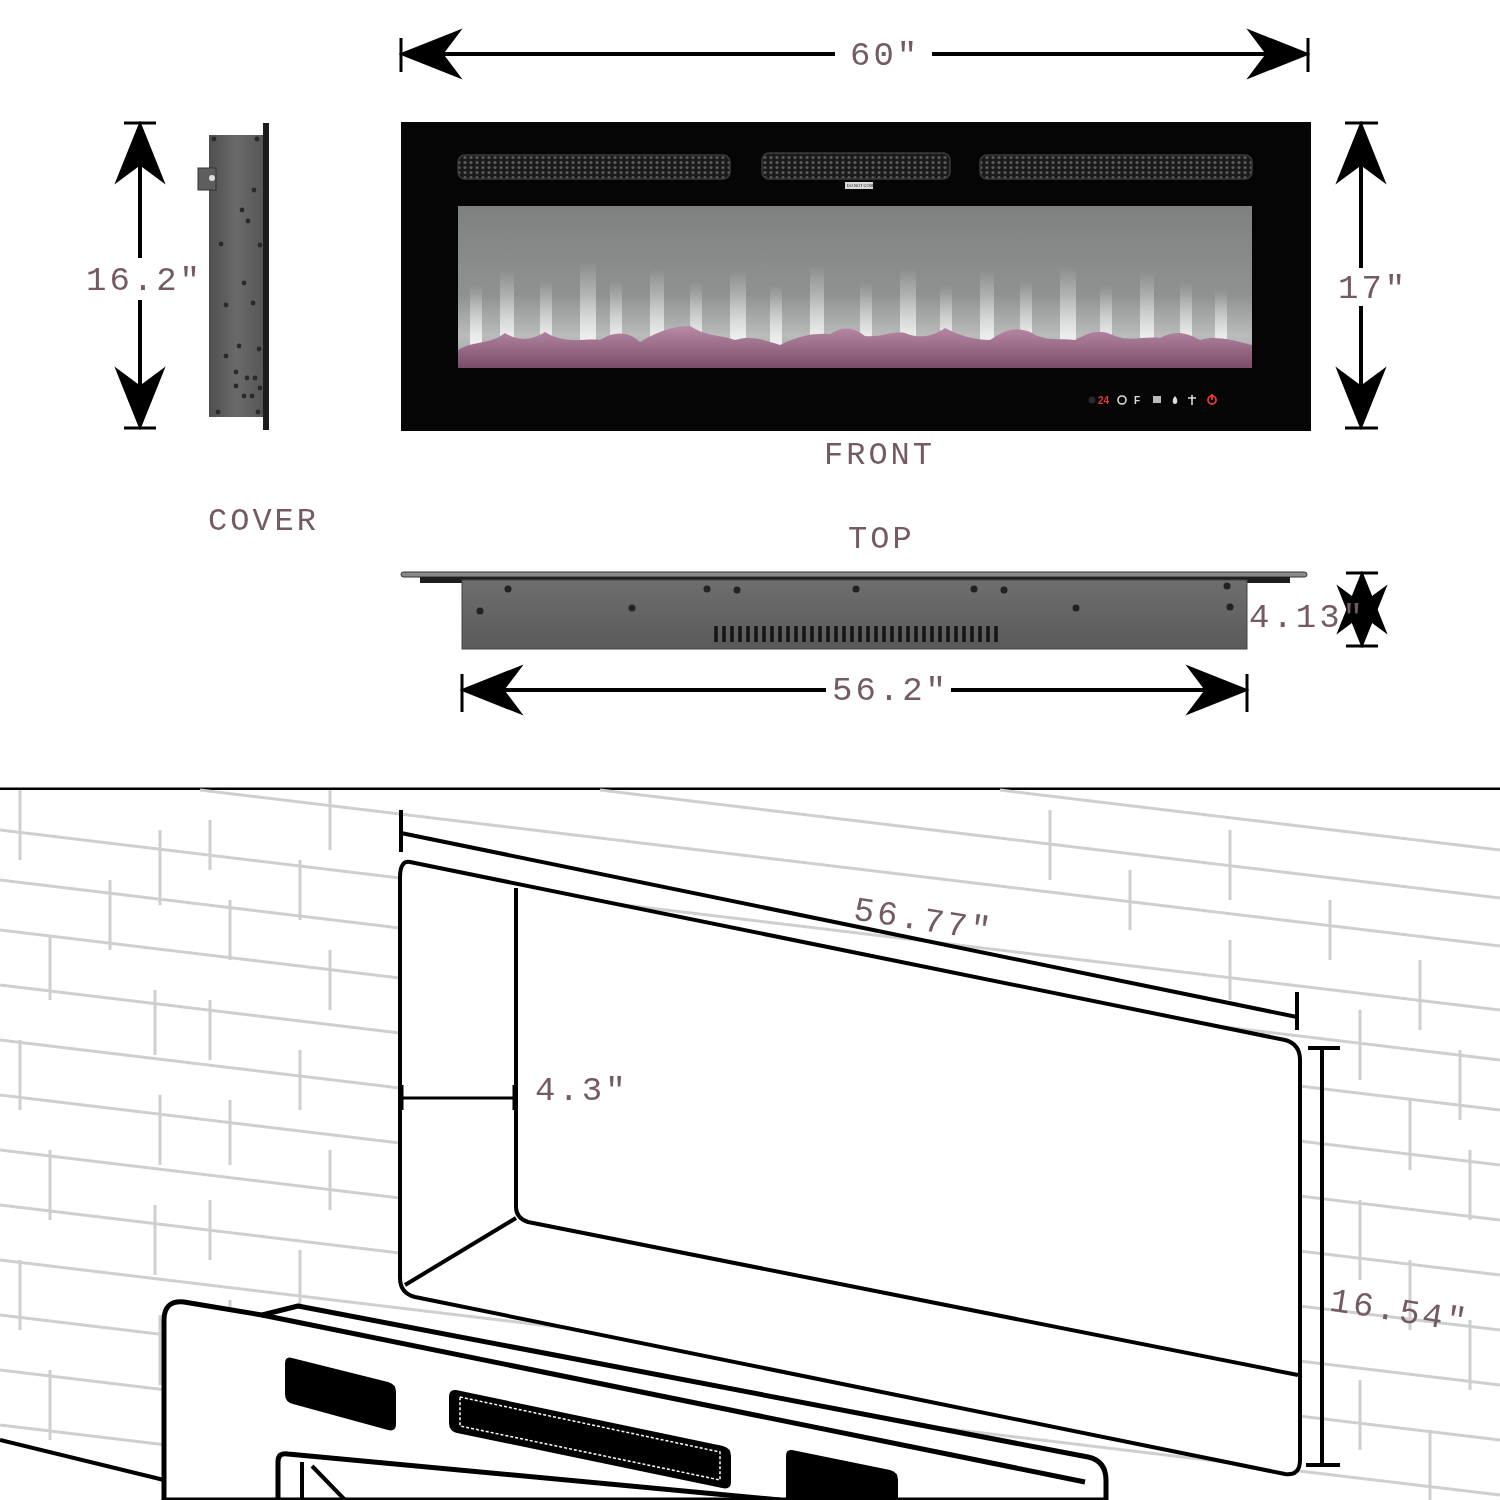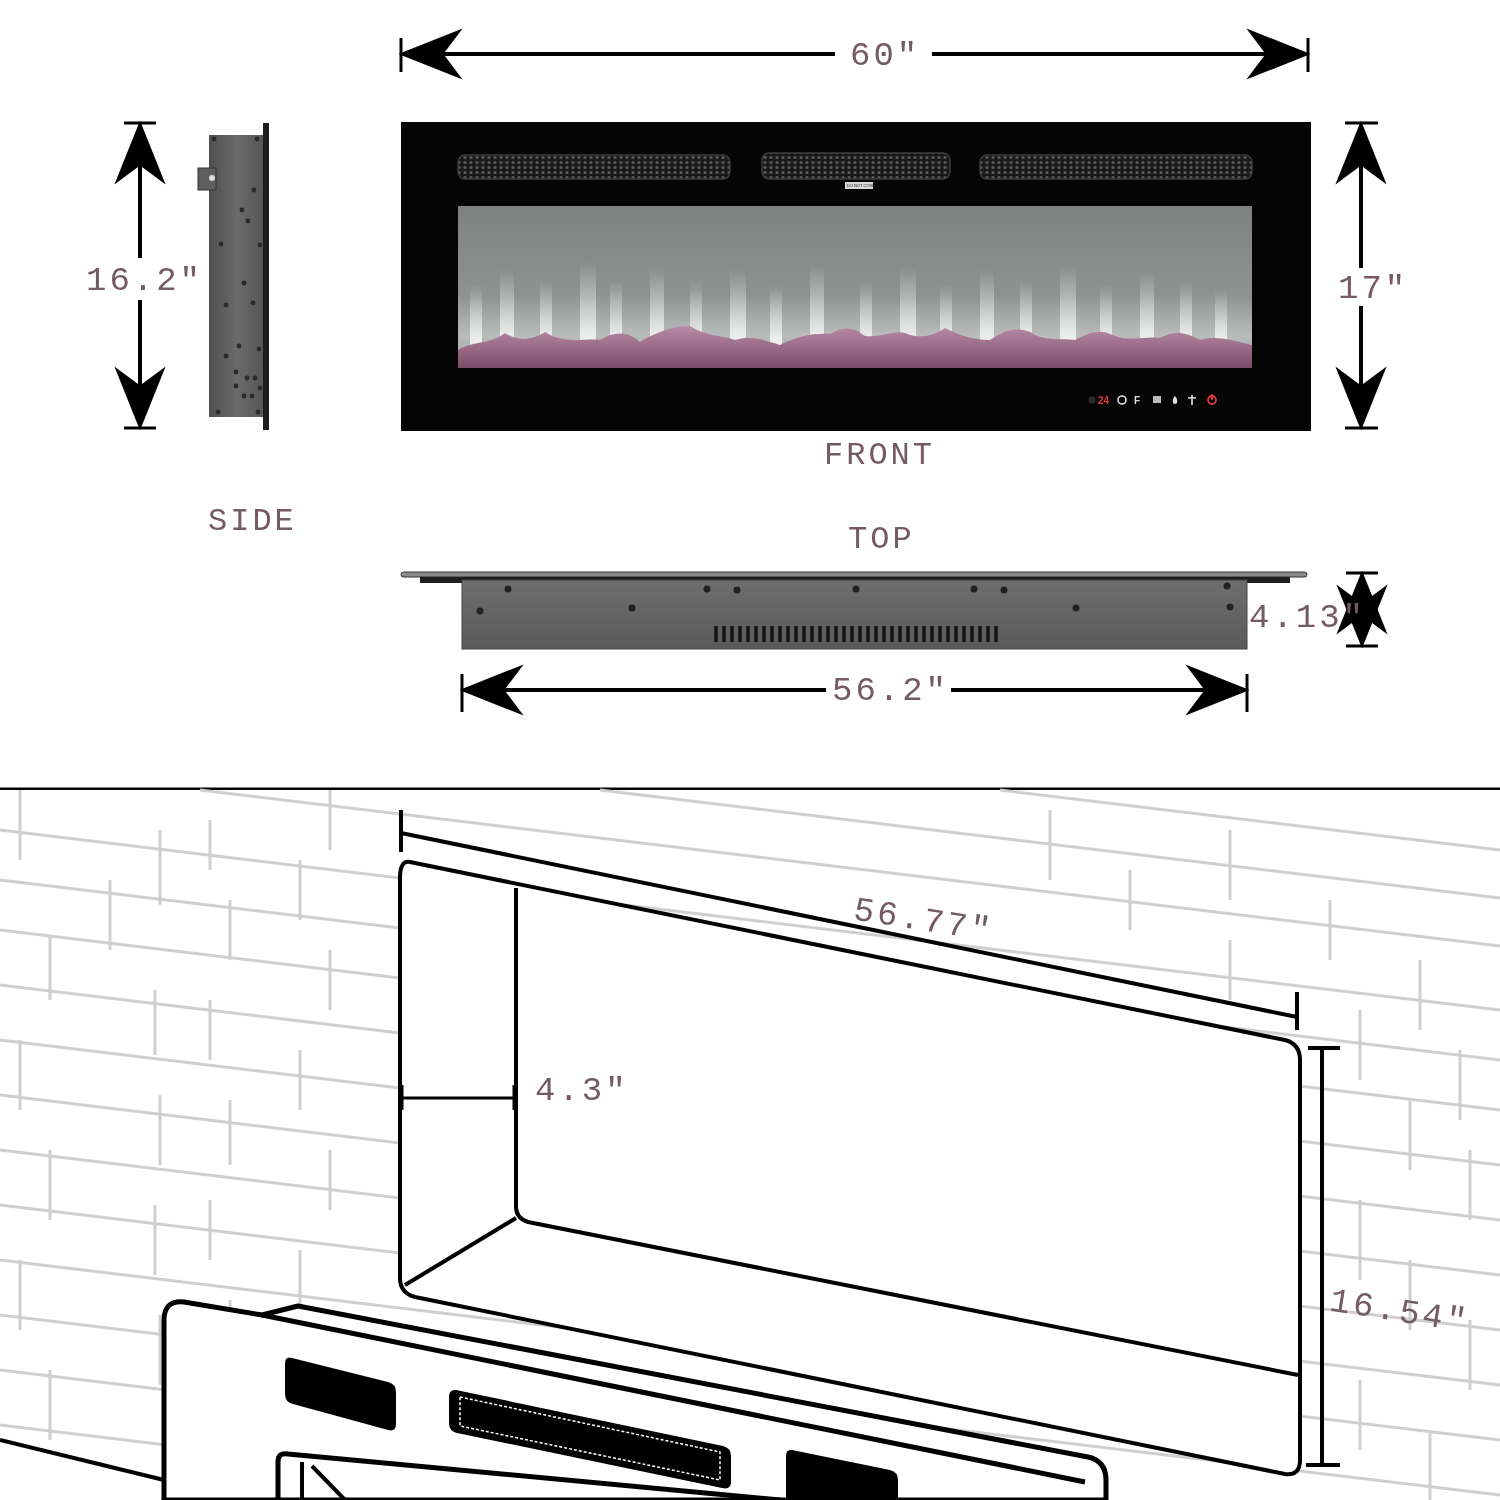--- a/index.html
+++ b/index.html
@@ -230,21 +230,21 @@
       <line x1="946" y1="690" x2="1243" y2="690" stroke="#000" stroke-width="4" marker-end="url(#ah)"></line>
     </g>
 
     <line x1="0" y1="789" x2="1500" y2="789" stroke="#000" stroke-width="3"></line>
   </svg>
 
   <span class="label dim" style="left:848px; top:39px;">60"</span>
   <span class="label dim" style="left:84px; top:264px;">16.2"</span>
   <span class="label dim" style="left:1336px; top:272px;">17"</span>
   <span class="label view-title nobg" style="left:822px; top:440px;">FRONT</span>
-  <span class="label view-title nobg" style="left:206px; top:506px;">SIDE</span>
+  <span class="label view-title nobg" style="left:206px; top:506px;">COVER</span>
   <span class="label view-title nobg" style="left:846px; top:524px;">TOP</span>
   <span class="label dim nobg" style="left:1247px; top:601px;">4.13"</span>
   <span class="label dim" style="left:830px; top:674px;">56.2"</span>
   <span class="abs" style="left:847px; top:183px; font-size:4px; color:#111; font-family:'Liberation Sans',sans-serif;">DO NOT COVER</span>
 </div>
 
 <div>
   <svg width="1500" height="1500" viewBox="0 0 1500 1500" style="top:0;">
 
     <g stroke="#cfcfcf" stroke-width="3" fill="none">

